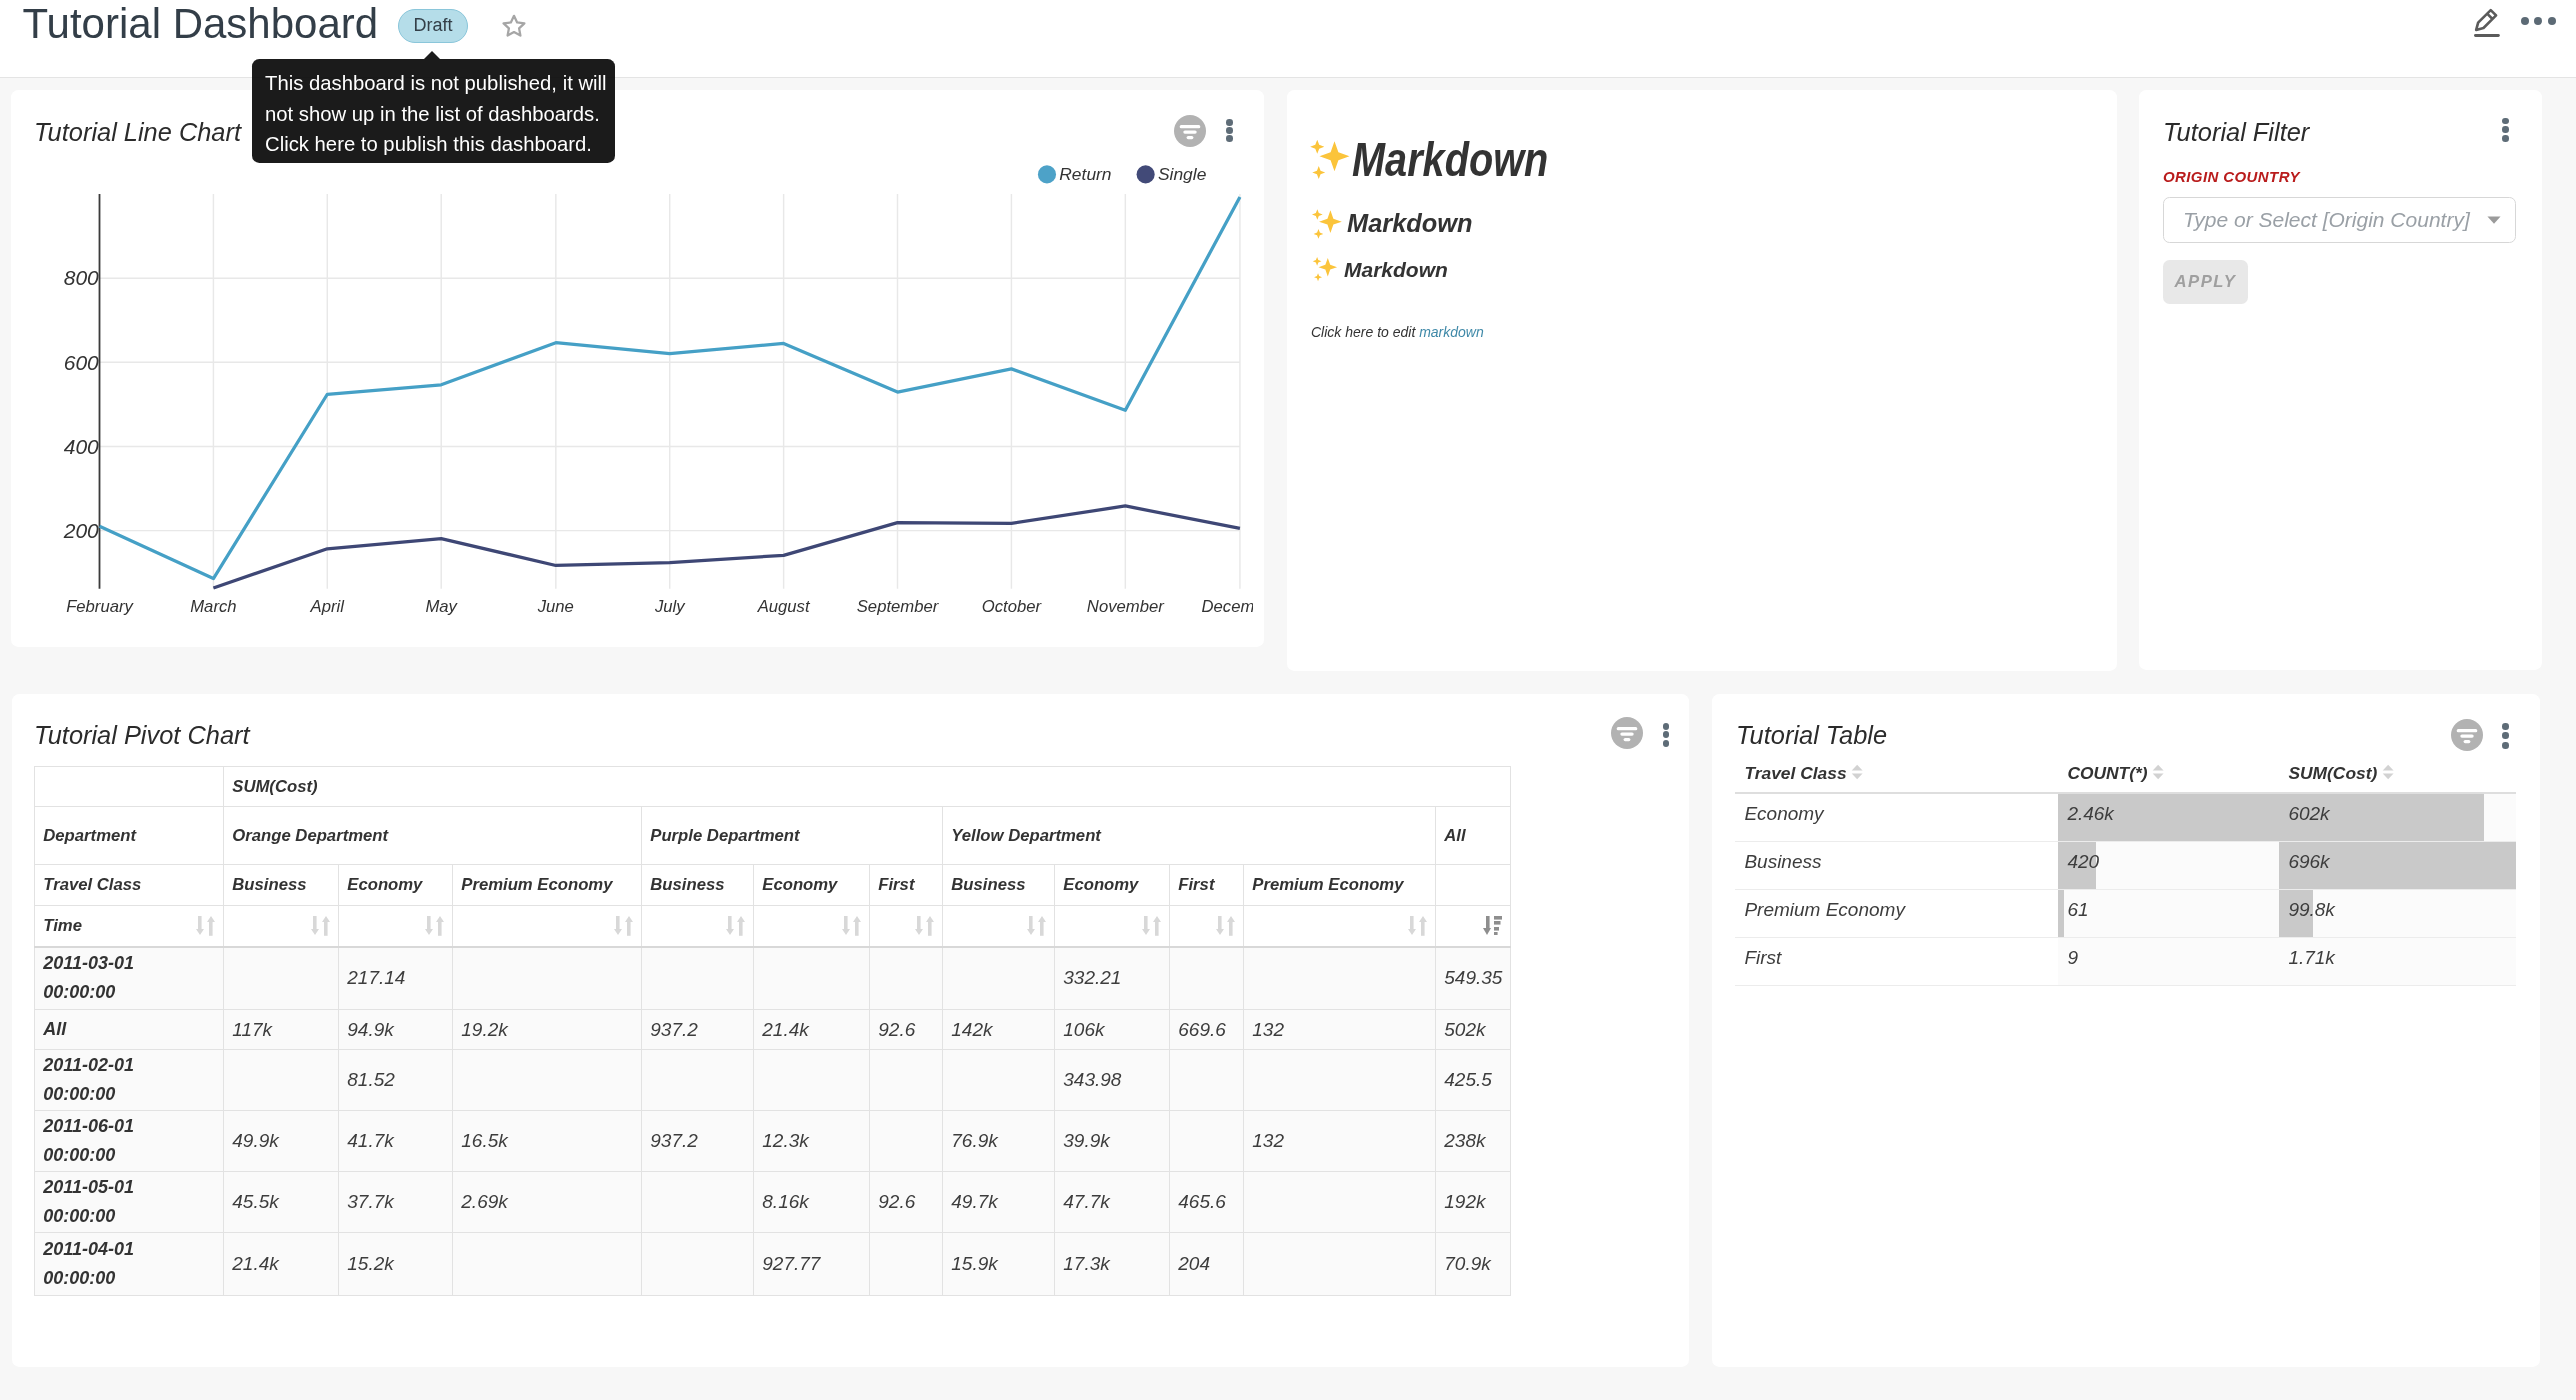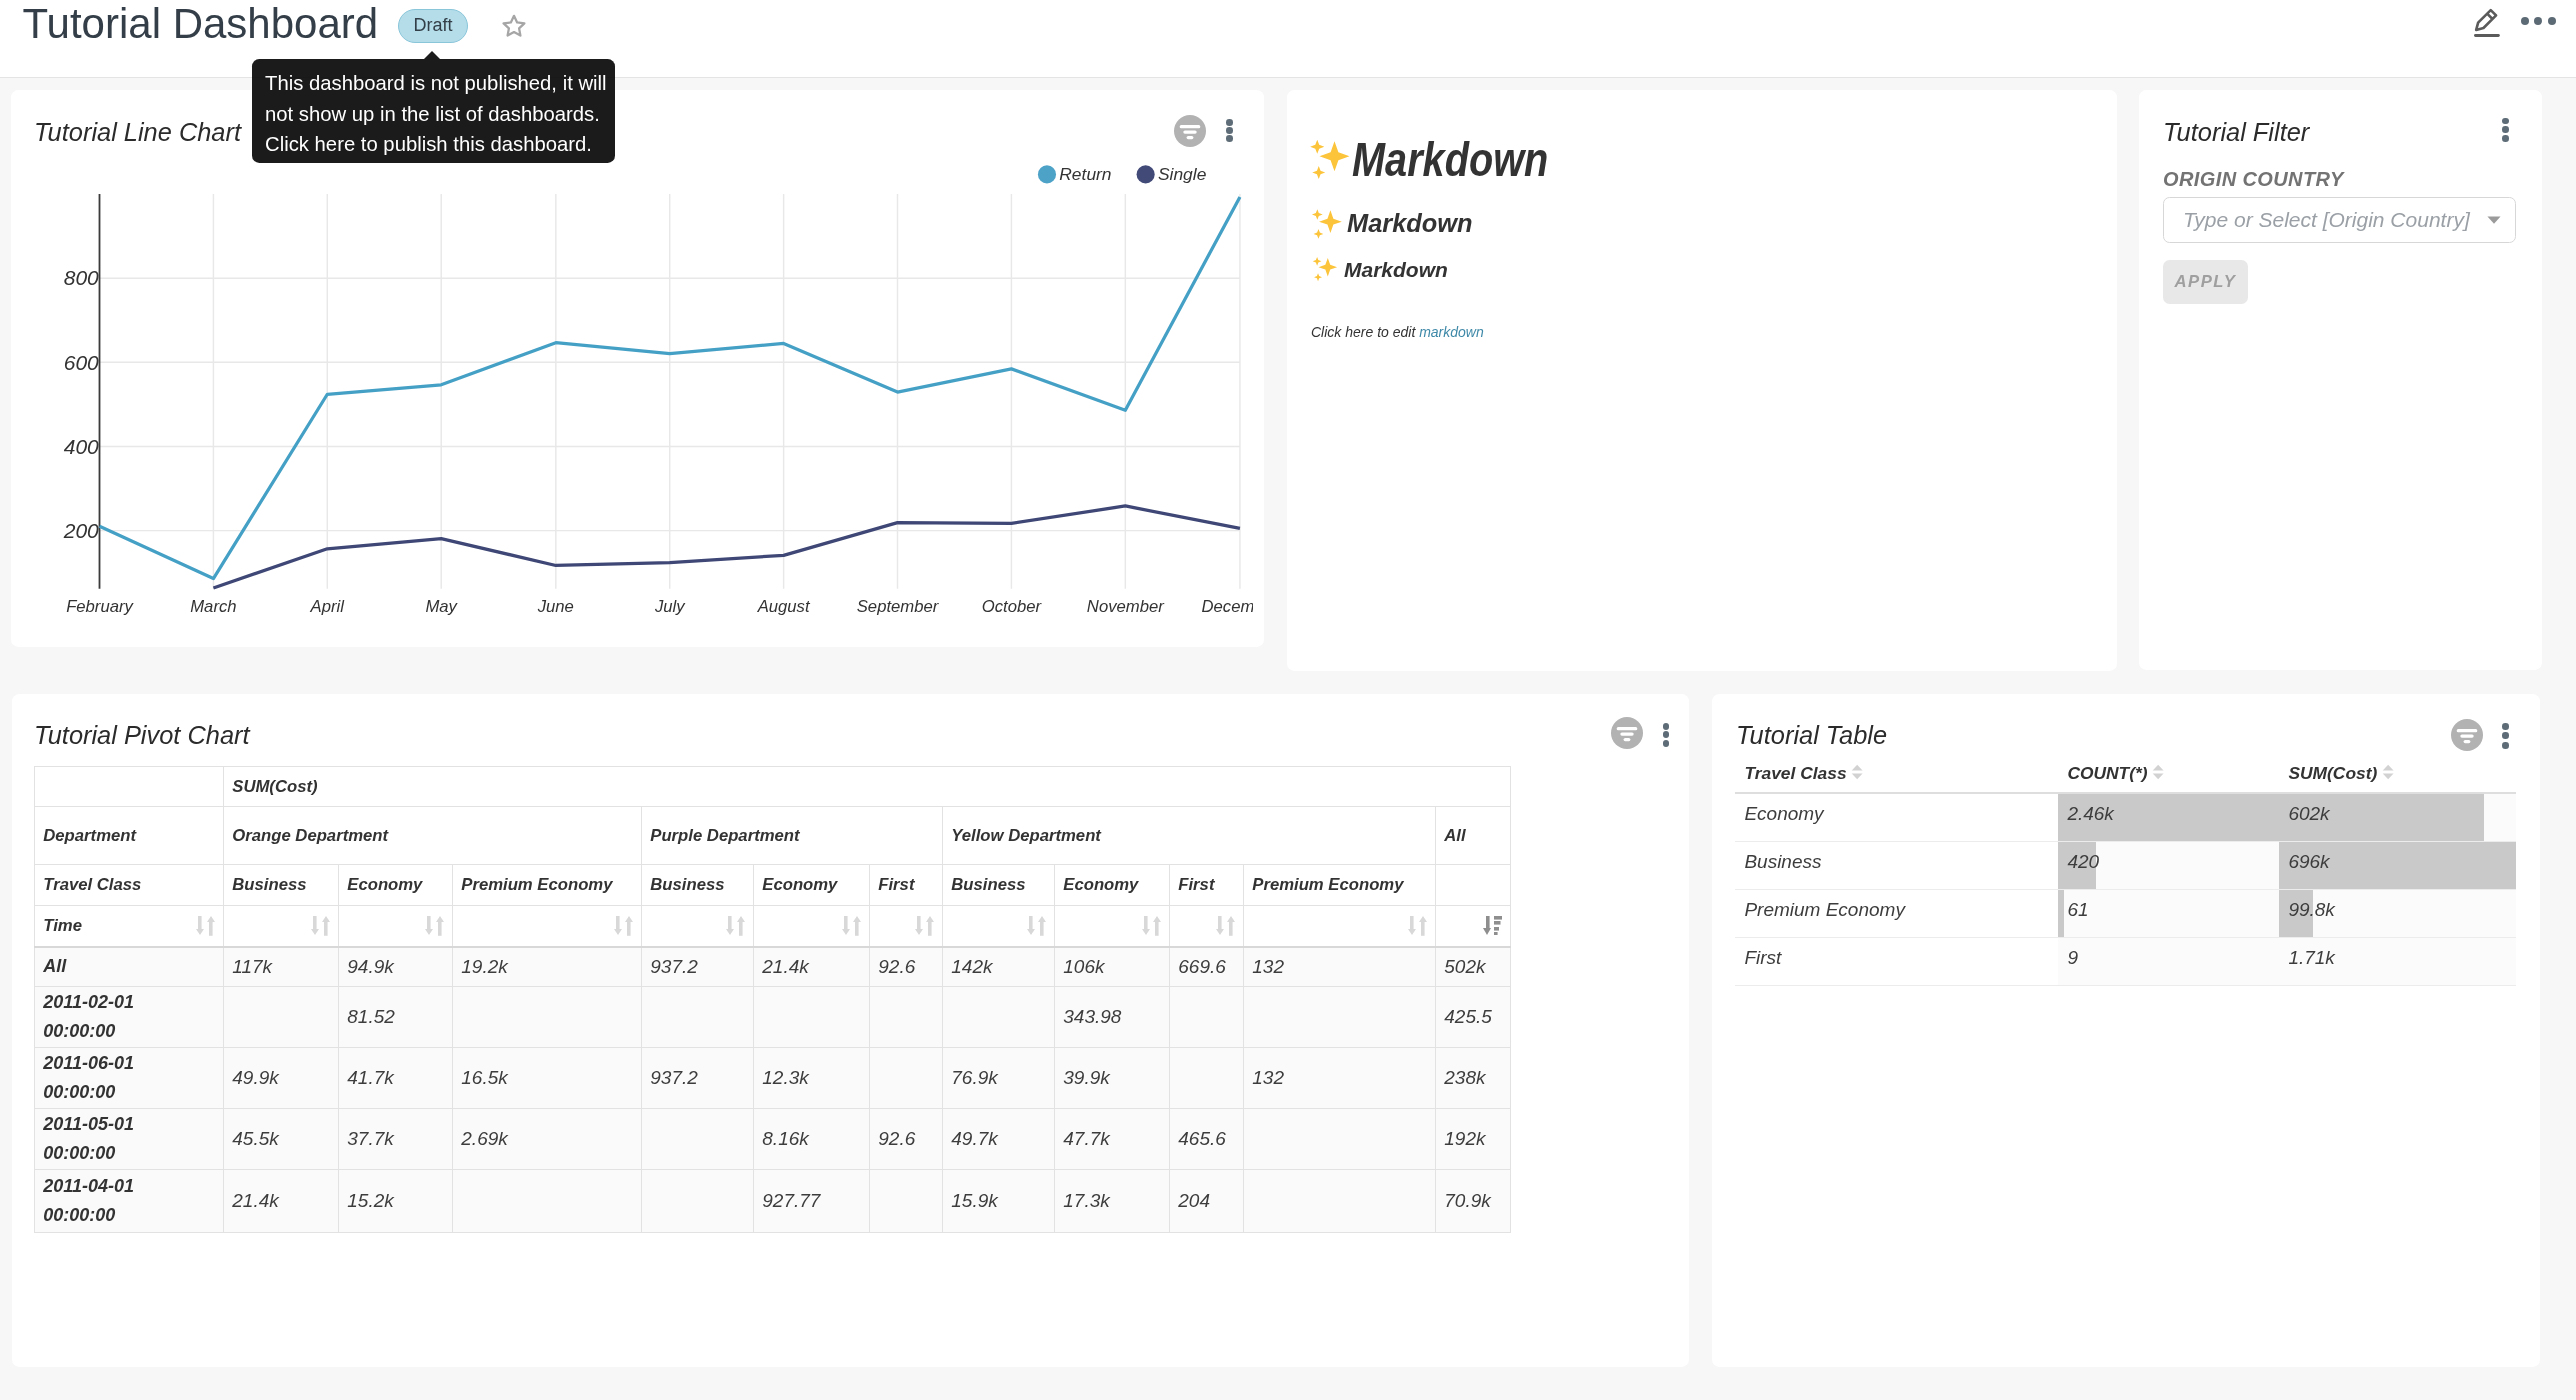--- a/index.html
+++ b/index.html
@@ -166,21 +166,21 @@
     <div style="position:absolute;left:24px;top:234px;font-size:14px;color:#333333;">Click here to edit <span style="color:#3f89a8;">markdown</span></div>
   </div>
 
   <div class="card" id="cardC">
     <div class="ctitle" style="left:24px; top:28px;">Tutorial Filter</div>
     <div class="kebab">
       <i style="left:363px;top:27.6px"></i>
       <i style="left:363px;top:36px"></i>
       <i style="left:363px;top:45px"></i>
     </div>
-    <div style="position:absolute;left:24px;top:78px;font-size:20px;font-weight:600;color:#737373;letter-spacing:0.4px;">ORIGIN COUNTRY</div>
+    <div style="position:absolute;left:24px;top:78px;font-size:15px;font-weight:600;color:#b91c1c;letter-spacing:0.4px;">ORIGIN COUNTRY</div>
     <div style="position:absolute;left:24px;top:107px;width:353px;height:46px;border:1.5px solid #d7d7d7;border-radius:6.5px;background:#ffffff;">
       <div style="position:absolute;left:19px;top:0;line-height:44px;font-size:21px;color:#9aa0a6;">Type or Select [Origin Country]</div>
       <svg style="position:absolute;right:13px;top:17.4px" width="16" height="10.2" viewBox="0 0 22 14">
         <path d="M2 2 L11 12 L20 2 Z" fill="#9b9b9b"></path>
       </svg>
     </div>
     <div style="position:absolute;left:24px;top:170px;width:85px;height:44px;background:#e8e8e8;border-radius:6.5px;text-align:center;line-height:44px;font-size:16.7px;font-weight:700;color:#9f9f9f;letter-spacing:1.5px;">APPLY</div>
   </div>
 
   <div class="card" id="cardD">
@@ -267,20 +267,34 @@
           </td>
           <td>
             <span class="srt"></span>
           </td>
           <td>
             <span class="srt"></span>
           </td>
           <td>
             <span class="srtd"></span>
           </td>
+        </tr>
+      <tr class="d dd" style="height:63px">
+          <td class="t" style="height:63px">2011-03-01<br>00:00:00</td>
+          <td></td>
+          <td>217.14</td>
+          <td></td>
+          <td></td>
+          <td></td>
+          <td></td>
+          <td></td>
+          <td>332.21</td>
+          <td></td>
+          <td></td>
+          <td>549.35</td>
         </tr>
       <tr class="d da">
           <td class="t">All</td>
           <td>117k</td>
           <td>94.9k</td>
           <td>19.2k</td>
           <td>937.2</td>
           <td>21.4k</td>
           <td>92.6</td>
           <td>142k</td>

